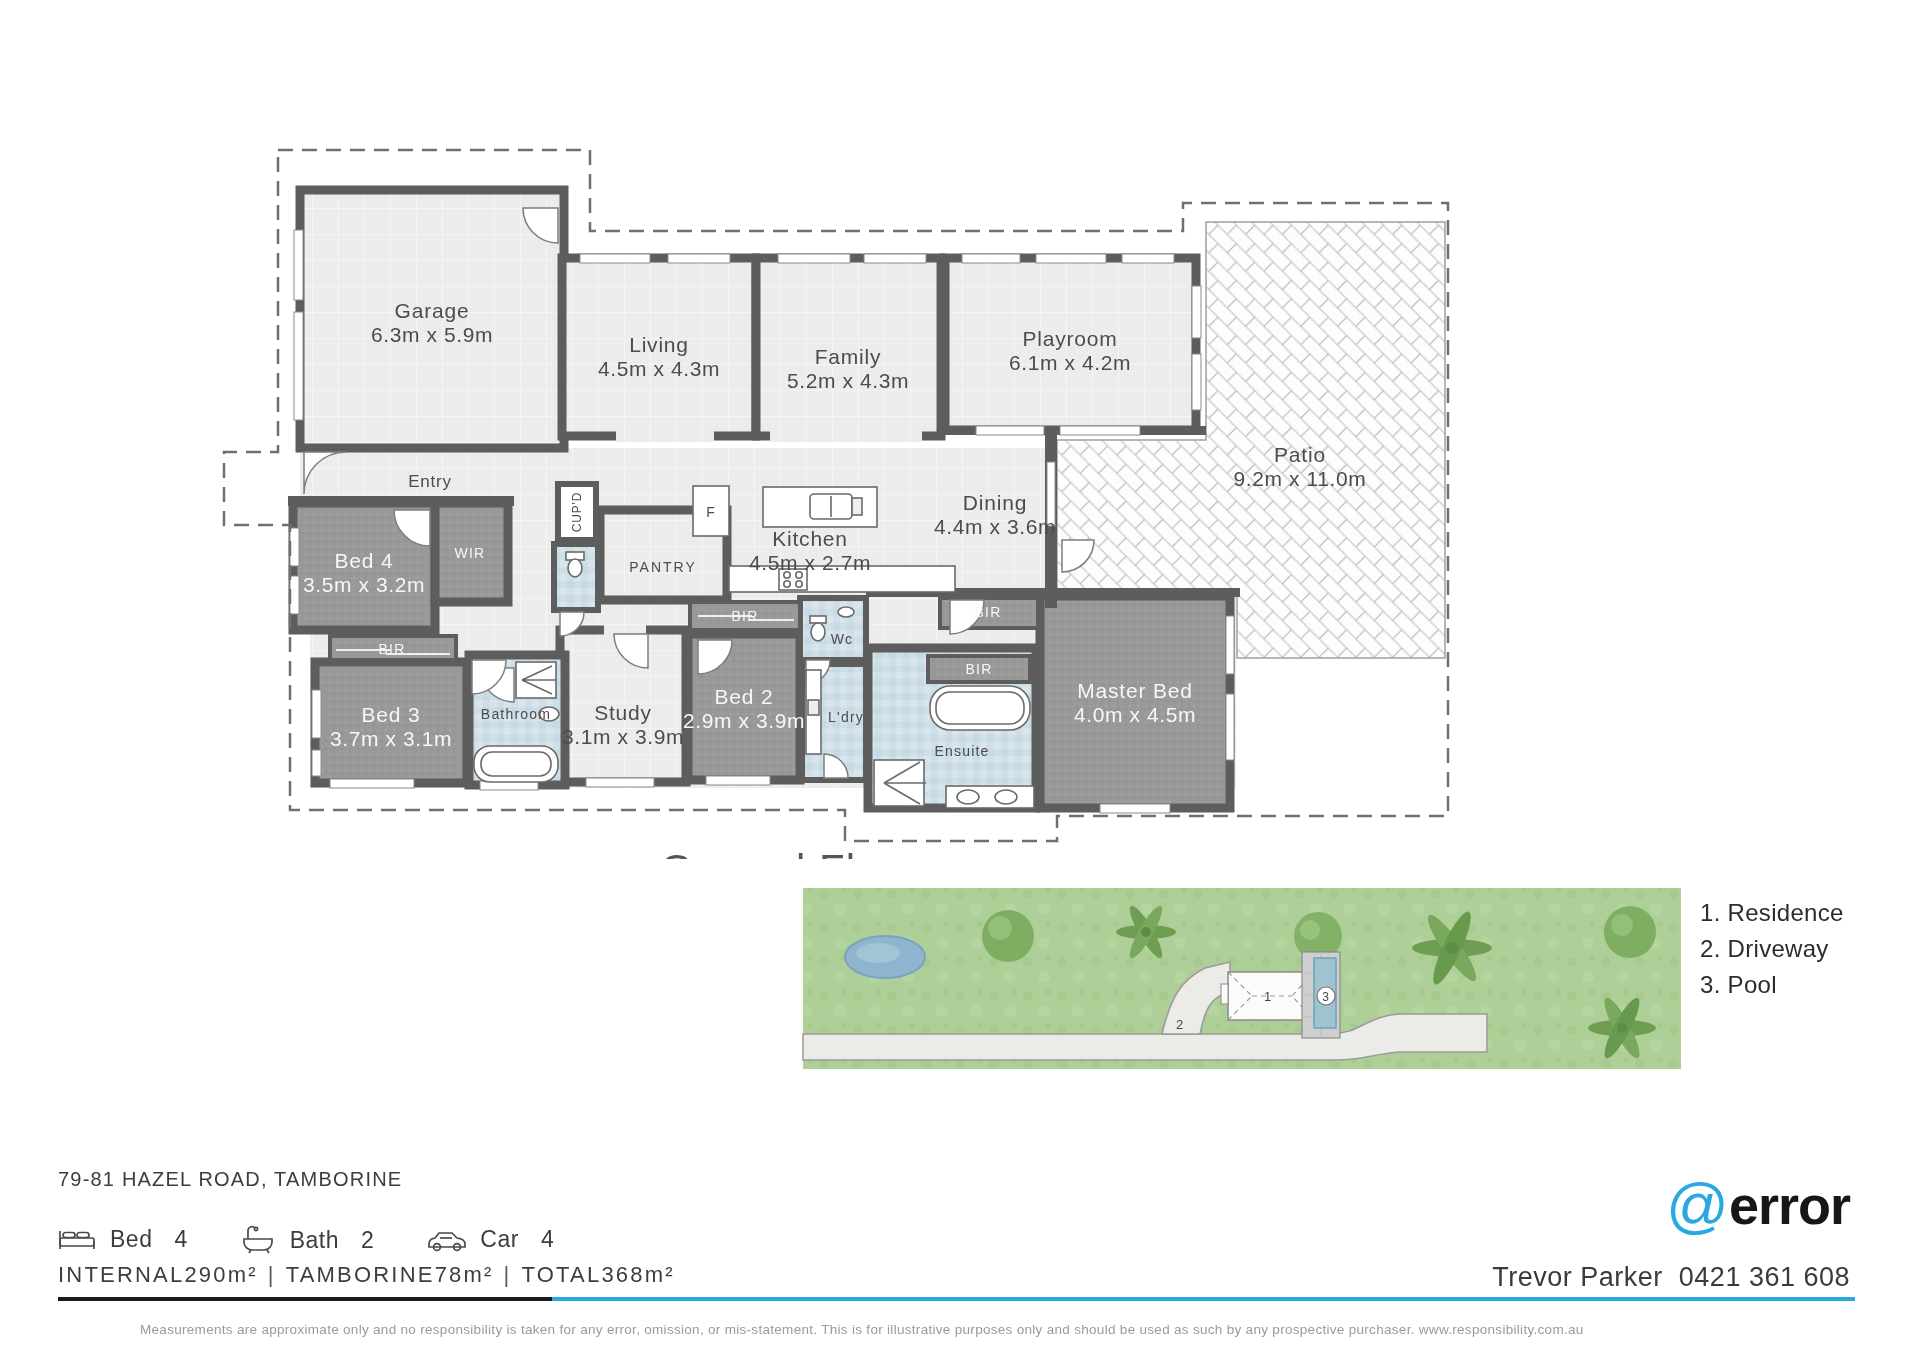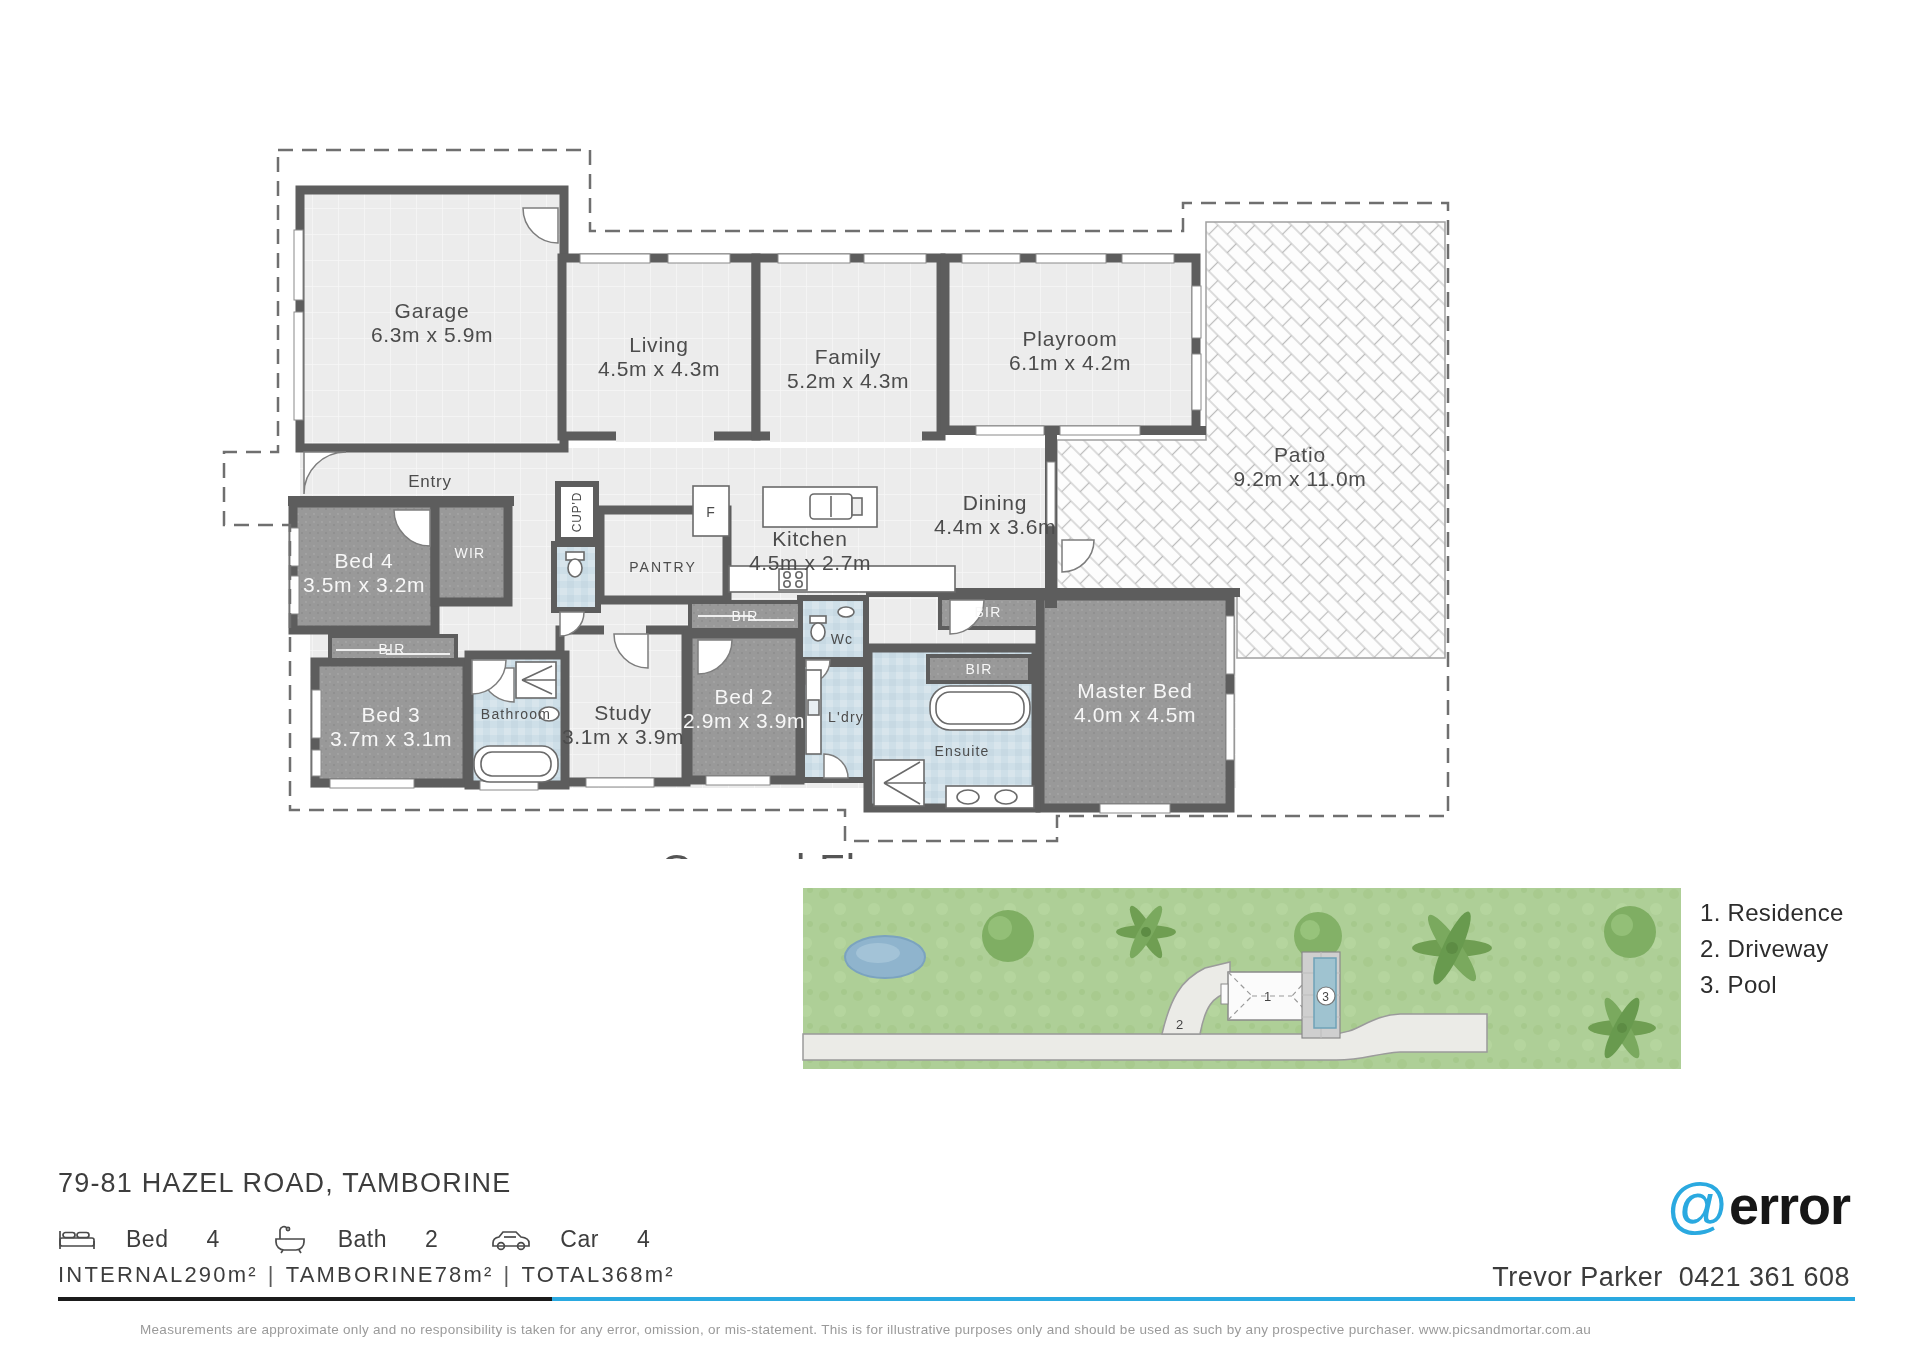--- a/index.html
+++ b/index.html
@@ -6,23 +6,23 @@
   .page{position:relative;width:1920px;height:1357px;background:#ffffff;
         font-family:"Liberation Sans",sans-serif;overflow:hidden;}
   svg text{font-family:"Liberation Sans",sans-serif;}
   .room-name{font-size:21px;fill:#4c4c4c;text-anchor:middle;letter-spacing:.8px;}
   .room-dims{font-size:21px;fill:#4c4c4c;text-anchor:middle;letter-spacing:.6px;}
   .on-carpet{fill:#f7f7f7;}
   .sm{font-size:14px;fill:#4c4c4c;text-anchor:middle;letter-spacing:1.2px;}
   .sm.on-carpet{fill:#f7f7f7;}
   .tiny{font-size:12px;fill:#4c4c4c;text-anchor:middle;letter-spacing:.8px;}
   .abs{position:absolute;}
-  .address{left:58px;top:1168px;font-size:27px;letter-spacing:1.2px;color:#3d3d3d;}
+  .address{left:58px;top:1168px;font-size:20px;letter-spacing:1.2px;color:#3d3d3d;}
   .features{left:58px;top:1224px;display:flex;align-items:center;gap:52px;color:#3d3d3d;}
-  .feature{display:flex;align-items:center;gap:28px;font-size:23px;letter-spacing:.5px;}
+  .feature{display:flex;align-items:flex-end;gap:12px;font-size:23px;letter-spacing:.5px;}
   .feature .val{margin-left:10px;}
   .areas{left:58px;top:1262px;font-size:22px;letter-spacing:2.2px;color:#3d3d3d;display:flex;gap:0;align-items:baseline;}
   .areas .sep{color:#5a5a5a;margin:0 10px;}
   .rule{left:58px;top:1297px;width:1797px;height:4px;
         background:linear-gradient(to right,#1b1b1b 0 27.5%,#2aa9e0 27.5% 100%);}
   .disclaimer{left:140px;top:1322px;font-size:13.5px;letter-spacing:.3px;color:#9a9a9a;}
   .brand{right:70px;top:1174px;display:flex;align-items:center;}
   .brand .at{font-size:62px;color:#2aa9e0;line-height:1;}
   .brand .nm{font-size:54px;font-weight:bold;color:#171717;letter-spacing:-1px;line-height:1;}
   .agent{right:70px;top:1262px;font-size:27px;color:#3b3b3b;letter-spacing:.5px;display:flex;gap:16px;}
@@ -355,21 +355,21 @@
   <span class="sep">|</span>
   <span>TAMBORINE</span>
   <span>78m²</span>
   <span class="sep">|</span>
   <span>TOTAL</span>
   <span>368m²</span>
 </div>
 
 <div class="abs rule"></div>
 
-<div class="abs disclaimer">Measurements are approximate only and no responsibility is taken for any error, omission, or mis-statement. This is for illustrative purposes only and should be used as such by any prospective purchaser. www.picsandmortar.com.au</div>
+<div class="abs disclaimer">Measurements are approximate only and no responsibility is taken for any error, omission, or mis-statement. This is for illustrative purposes only and should be used as such by any prospective purchaser. www.responsibility.com.au</div>
 
 <div class="abs brand">
   <span class="at">@</span>
       <span class="nm">error</span>
 </div>
 
 <div class="abs agent">
   <span>Trevor Parker</span>
   <span>0421 361 608</span>
 </div>

